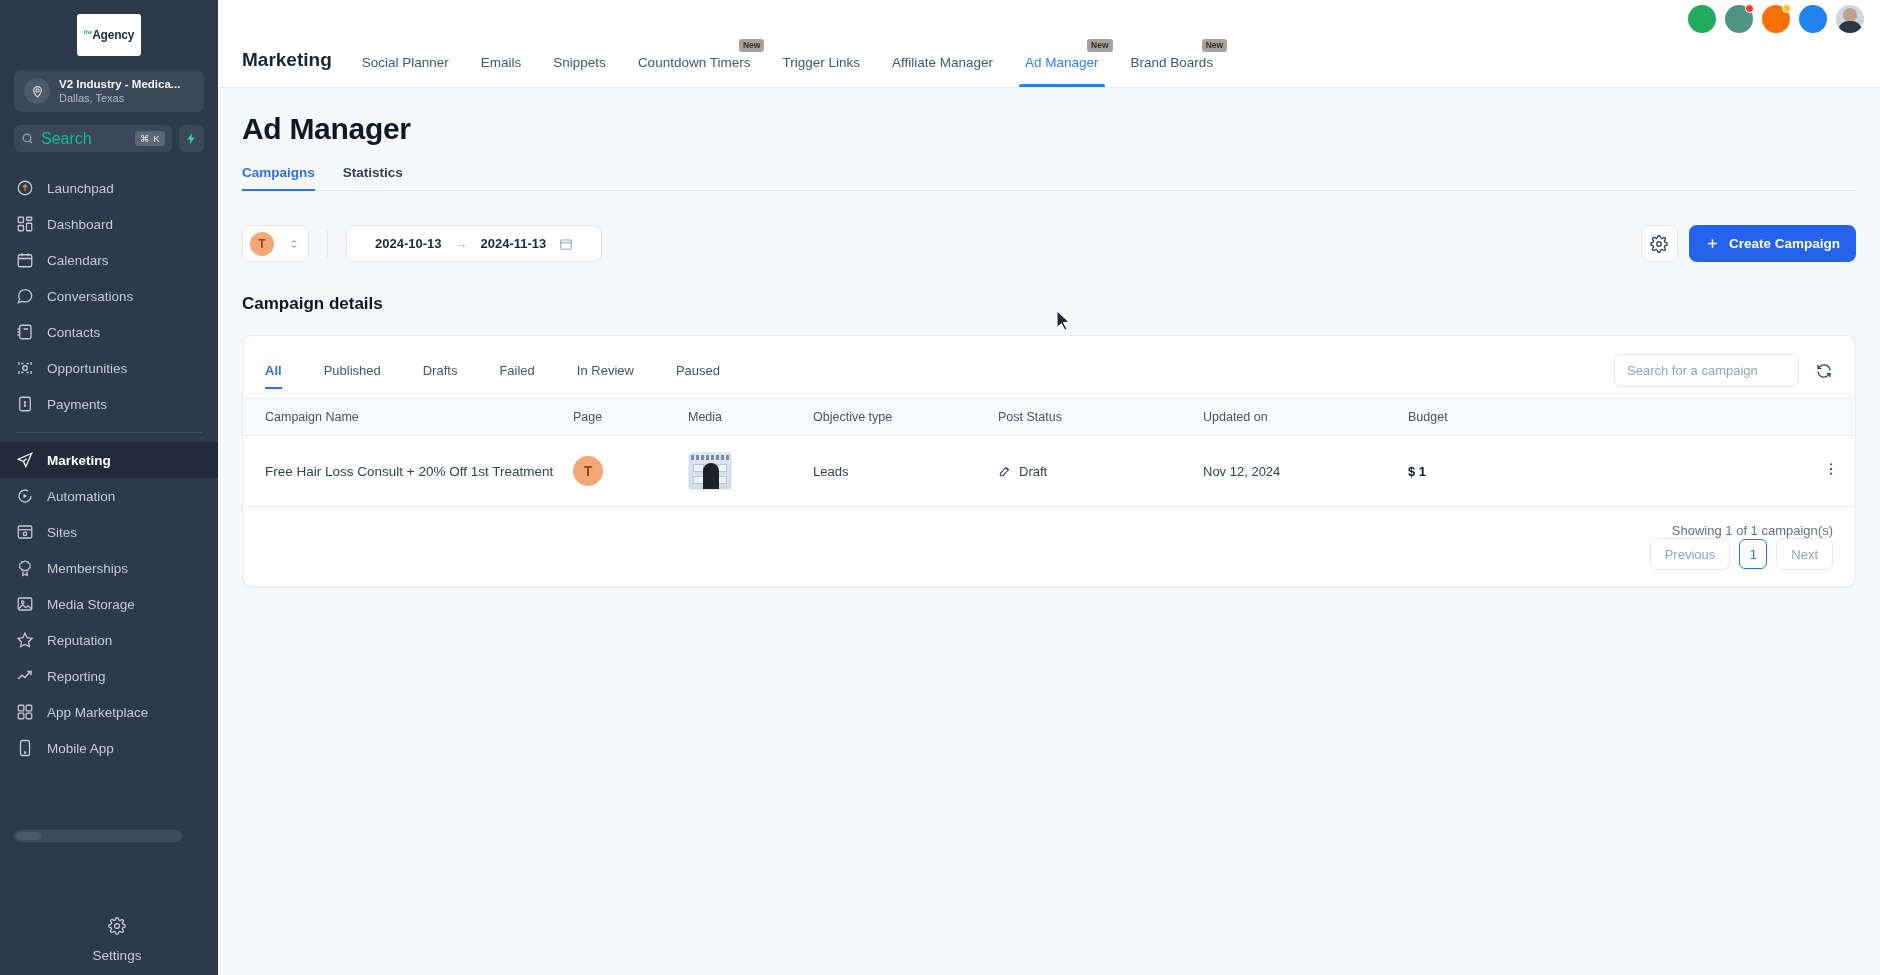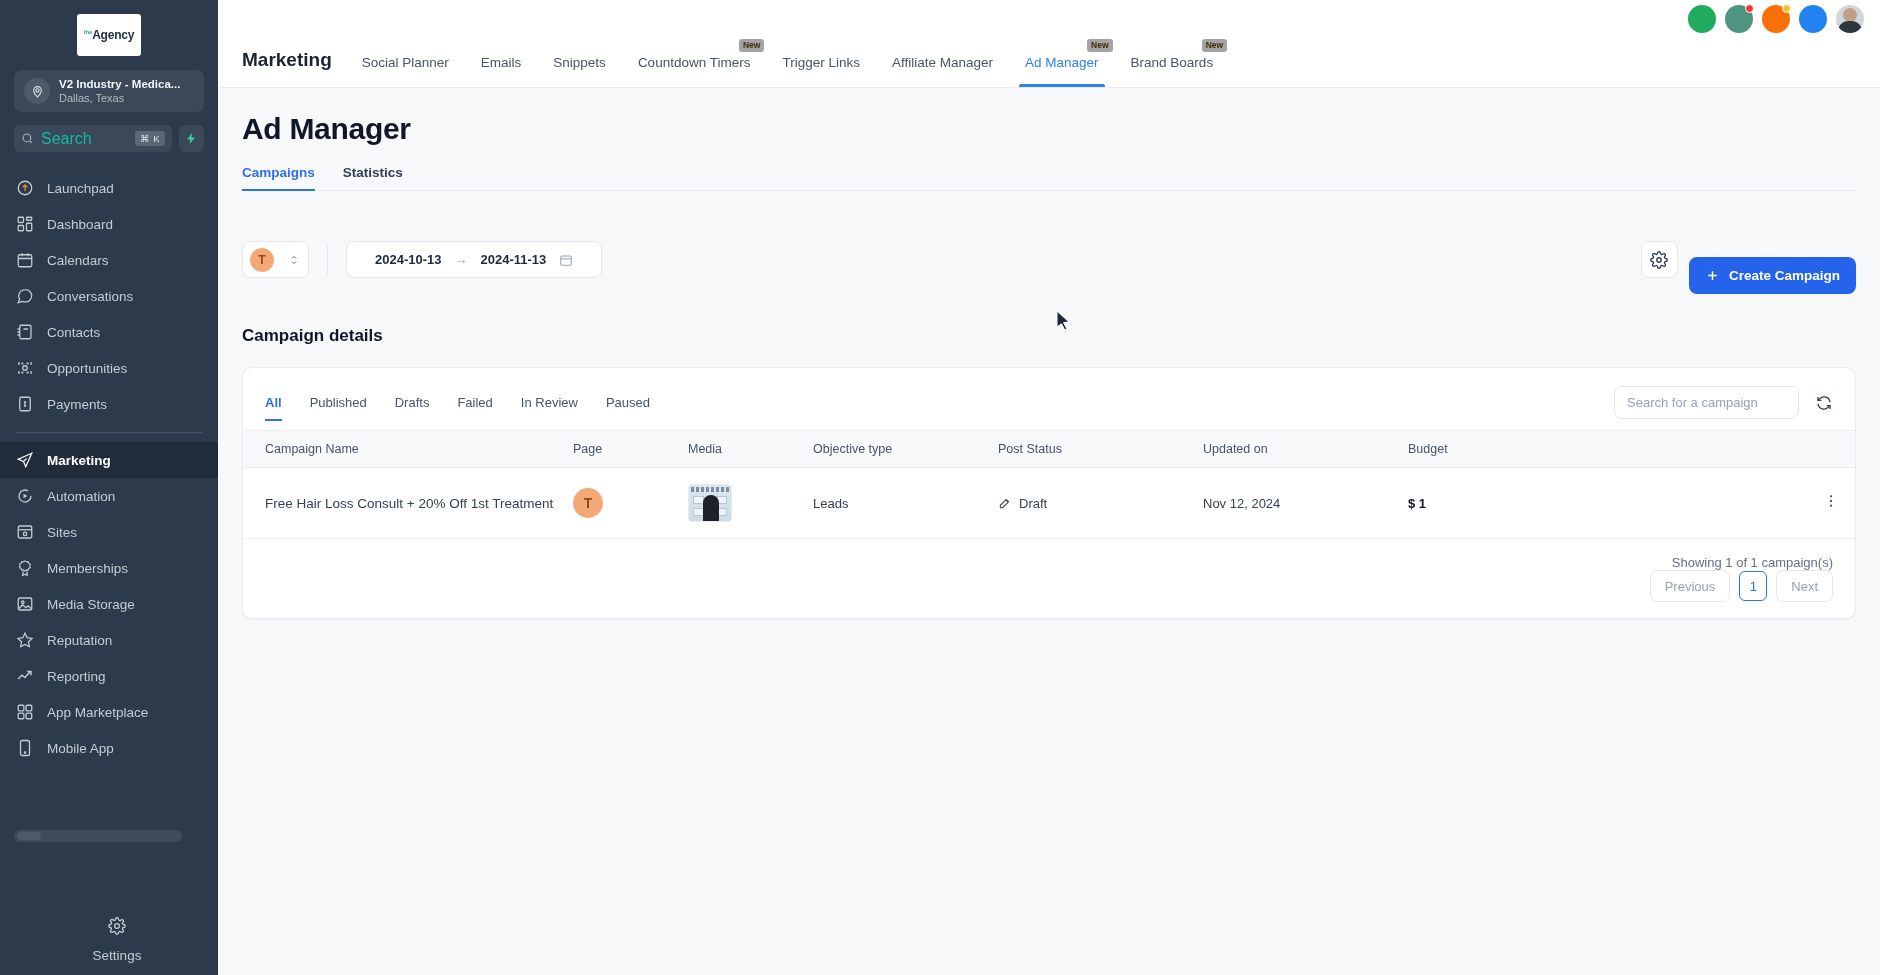--- a/index.html
+++ b/index.html
@@ -148,31 +148,31 @@
   .daterange .d { font-size: 13px; color: #1f2937; font-weight: 600; }
   .daterange .arr { color: #98a2b3; font-size: 13px; }
   .spacer { flex: 1; }
   .gear-btn {
     width: 37px; height: 37px; background: #fff; border: 1px solid #e3e7ee; border-radius: 8px;
     display: flex; align-items: center; justify-content: center; cursor: pointer; margin-right: 11px;
   }
   .create-btn {
     height: 37px; background: #2563eb; color: #fff; border-radius: 8px; border: none;
     display: flex; align-items: center; gap: 9px; padding: 0 16px; cursor: pointer;
-    font-size: 13.5px; font-weight: 600; font-family: inherit; margin-top: 32px;
+    font-size: 13.5px; font-weight: 600; font-family: inherit;
   }
 
   .sec-title { font-size: 17px; font-weight: 700; color: #101828; margin-top: 32px; }
 
   .card {
     margin-top: 21px; background: #fff; border: 1px solid #eaecf0; border-radius: 10px;
     box-shadow: 0 1px 2px rgba(16,24,40,0.04);
   }
   .card-head { display: flex; align-items: center; padding: 18px 22px 0 22px; }
-  .ftabs { display: flex; gap: 2px; flex: 1; }
+  .ftabs { display: flex; gap: 16px; flex: 1; }
   .ftab {
     font-size: 13px; color: #475467; padding: 0 13px 11px 0; margin-right: 13px;
     cursor: pointer; position: relative;
   }
   .ftab:first-child { padding-left: 0; }
   .ftab.active { color: #2f6fed; font-weight: 600; }
   .ftab.active::after {
     content: ""; position: absolute; left: 0; right: 13px; bottom: 0; height: 2.5px; background: #2f6fed;
   }
   .card-head-right { display: flex; align-items: center; gap: 16px; padding-bottom: 11px; }

